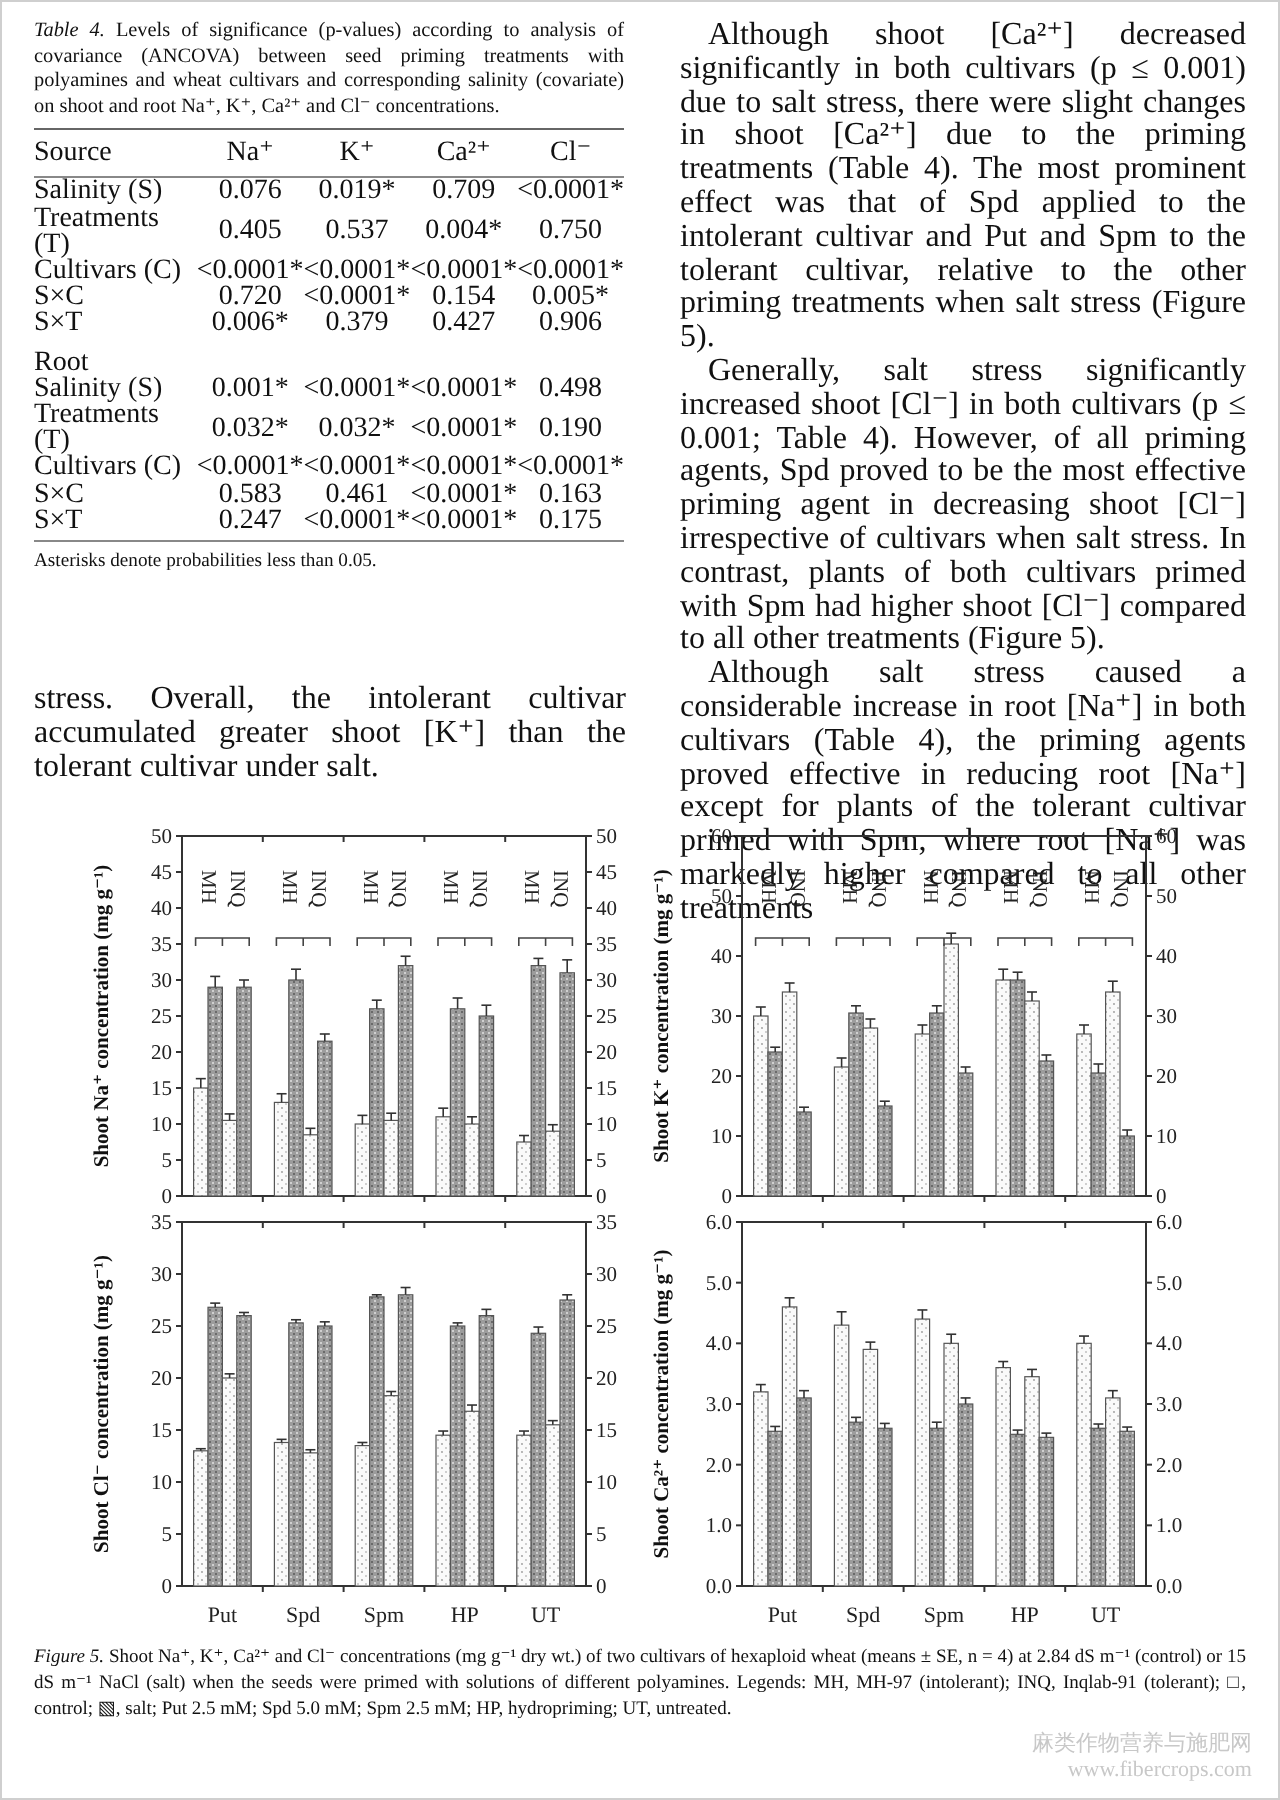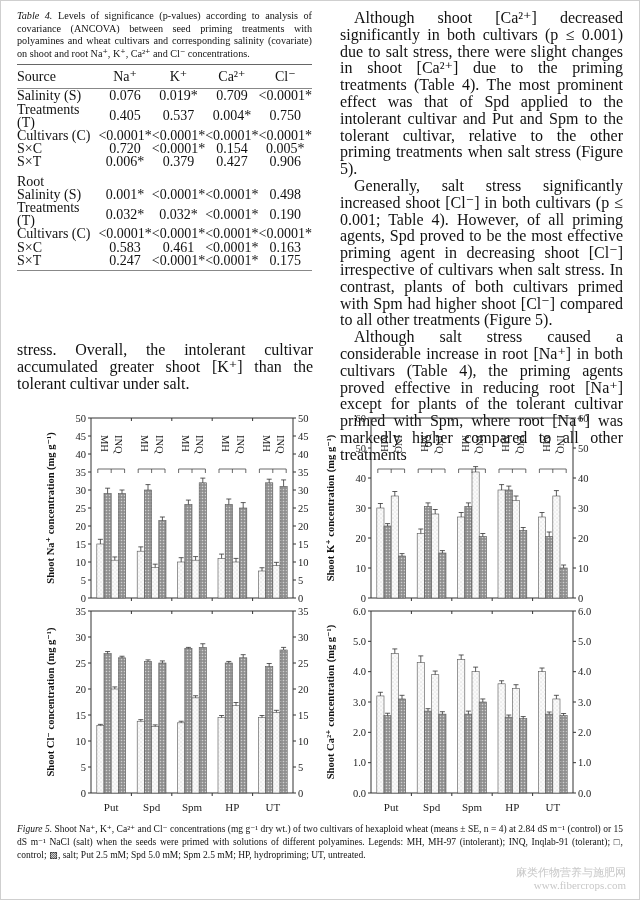--- a/index.html
+++ b/index.html
@@ -114,20 +114,21 @@
         </tr>
         <tr class="last">
           <td>S×T</td>
           <td>0.247</td>
           <td>&lt;0.0001*</td>
           <td>&lt;0.0001*</td>
           <td>0.175</td>
         </tr>
       </tbody>
   </table>
+  <div class="note">Asterisks denote probabilities less than 0.05.</div>
 </div>
 
 <div class="bt-left body-text">stress. Overall, the intolerant cultivar accumulated greater shoot [K⁺] than the tolerant cultivar under salt.</div>
 
 <div class="col-right">
   <div class="body-text indent">Although shoot [Ca²⁺] decreased significantly in both cultivars (p ≤ 0.001) due to salt stress, there were slight changes in shoot [Ca²⁺] due to the priming treatments (Table 4). The most prominent effect was that of Spd applied to the intolerant cultivar and Put and Spm to the tolerant cultivar, relative to the other priming treatments when salt stress (Figure 5).</div>
   <div class="body-text indent">Generally, salt stress significantly increased shoot [Cl⁻] in both cultivars (p ≤ 0.001; Table 4). However, of all priming agents, Spd proved to be the most effective priming agent in decreasing shoot [Cl⁻] irrespective of cultivars when salt stress. In contrast, plants of both cultivars primed with Spm had higher shoot [Cl⁻] compared to all other treatments (Figure 5).</div>
   <div class="body-text indent">Although salt stress caused a considerable increase in root [Na⁺] in both cultivars (Table 4), the priming agents proved effective in reducing root [Na⁺] except for plants of the tolerant cultivar primed with Spm, where root [Na⁺] was markedly higher compared to all other treatments</div>
 </div>
 

